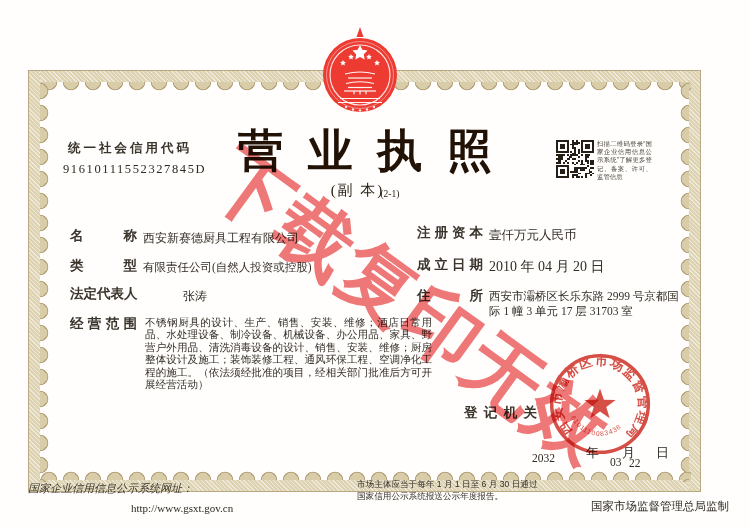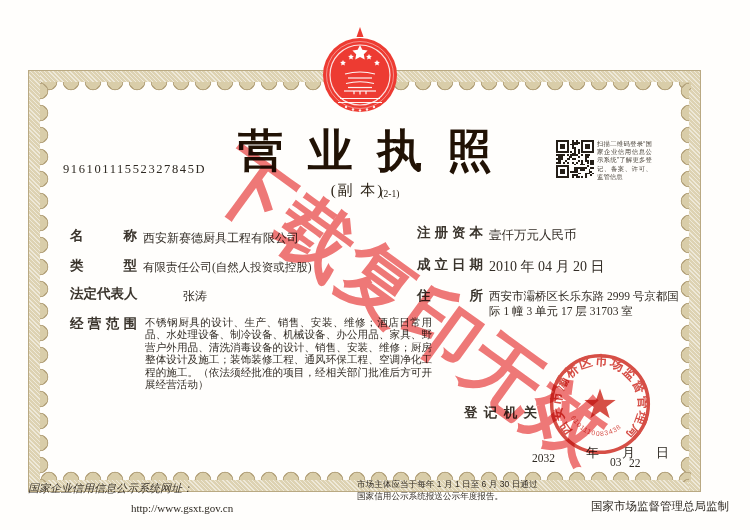--- a/index.html
+++ b/index.html
@@ -116,20 +116,21 @@
       <g fill="#ffffff" opacity="0.9">
         <circle cx="25" cy="80" r="1.2"></circle>
           <circle cx="32" cy="82.5" r="1.2"></circle>
         <circle cx="39" cy="83.5" r="1.2"></circle>
           <circle cx="46" cy="82.5" r="1.2"></circle>
         <circle cx="53" cy="80" r="1.2"></circle>
       </g>
     </svg>
   </div>
 
+  <div class="abs code-label sans jlabel">统一社会信用代码</div>
   <div class="abs code-value">91610111552327845D</div>
   <div class="abs title">营业执照</div>
   <div class="abs subtitle">
     <span class="main">(副  本)</span><span class="copyno">(2-1)</span>
   </div>
 
   <div class="abs qr">
     <svg id="qrsvg" viewBox="0 0 21 21">
         <g fill="#241e17" shape-rendering="crispEdges">
           <rect x="9" y="0" width="1" height="1"></rect>

